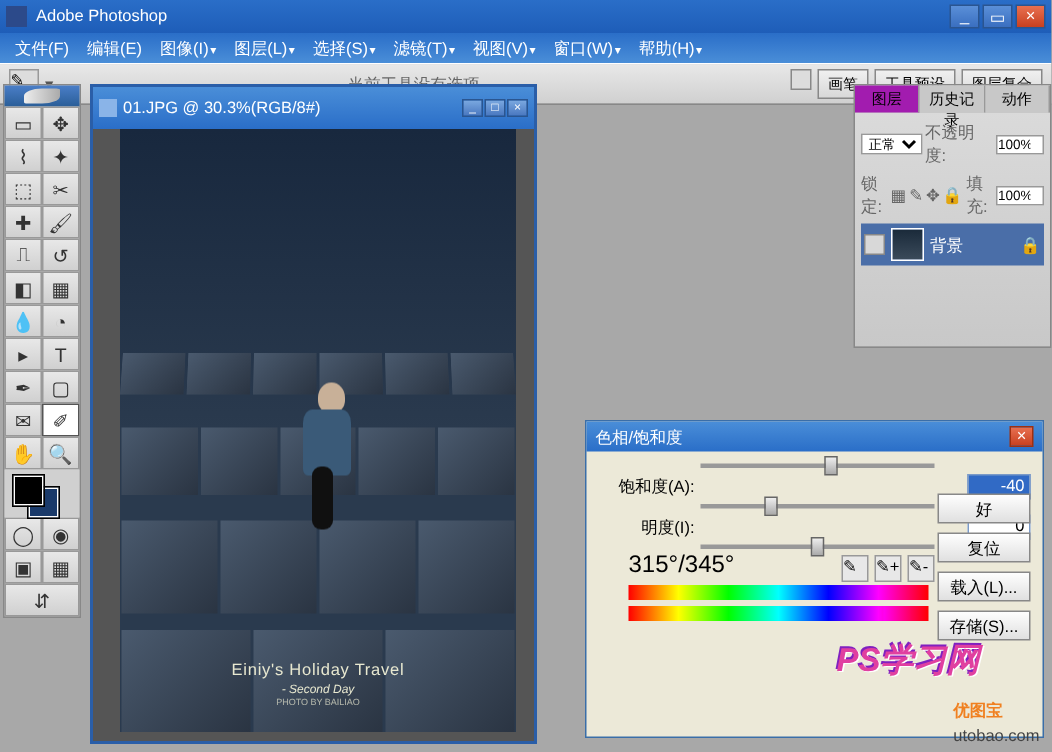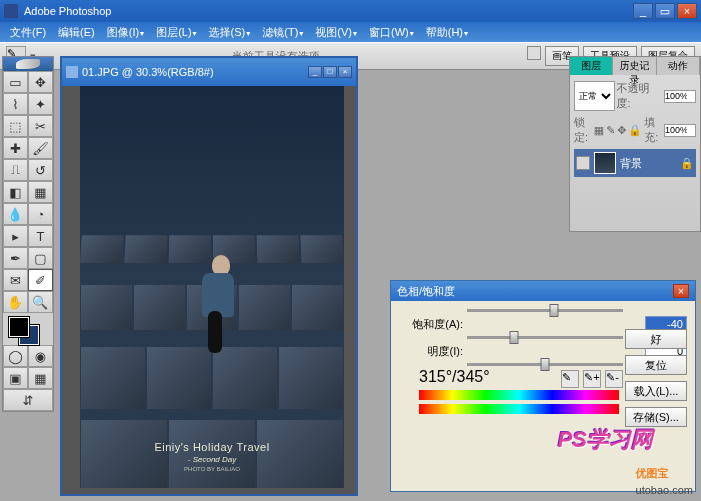--- a/index.html
+++ b/index.html
@@ -55,27 +55,27 @@
 .figure .legs { width: 14px; height: 42px; background: #101010; position: absolute; left: 22px; top: 56px; border-radius: 6px; }
 .blocks { position: absolute; left: 0; right: 0; bottom: 0; height: 70%; }
 .block-row { position: absolute; left: 0; right: 0; display: flex; }
 .block { flex: 1; background: linear-gradient(135deg,#4a5a6e,#2a3442); margin: 0 1px; height: 100%; }
 
 
 .panels { position: absolute; right: 0; top: 56px; width: 132px; }
 .panel { background: linear-gradient(#dcdcdc,#c8c8c8); border: 1px solid #888; margin-bottom: 2px; }
 .panel-tabs { display: flex; height: 18px; background: #b8b8b8; }
 .ptab { flex: 1; font-size: 10px; padding: 2px 4px; background: #c8c8c8; border-right: 1px solid #999; text-align: center; cursor: pointer; }
-.ptab.active { background: #14b8a6; }
+.ptab.active { background: #a21caf; }
 .panel-body { padding: 4px; font-size: 10px; }
 .layer-row { display: flex; align-items: center; height: 28px; background: #4a6ea8; color: #fff; padding: 0 2px; margin-top: 2px; }
 .layer-row .eye { width: 14px; height: 14px; background: #d8d8d8; margin-right: 4px; border: 1px solid #888; }
 .layer-row .thumb { width: 22px; height: 22px; background: linear-gradient(#1a2a3a,#3a4a5a); border: 1px solid #fff; margin-right: 4px; }
 .panel-opts { display: flex; align-items: center; gap: 2px; font-size: 9px; color: #666; padding: 2px 0; }
-.mini-select { width: 42px; height: 30px; background: #fff; border: 1px solid #999; font-size: 9px; }
+.mini-select { width: 42px; height: 14px; background: #fff; border: 1px solid #999; font-size: 9px; }
 .mini-input { width: 32px; height: 13px; background: #fff; border: 1px solid #999; font-size: 9px; text-align: left; padding-right: 8px; }
 
 
 .dialog { position: absolute; left: 390px; top: 280px; width: 306px; height: 212px; background: #ece9d8; border: 1px solid #3a6ea8; }
 .dialog-title { height: 20px; background: linear-gradient(#4a8ed8,#2a6ec8); color: #fff; display: flex; align-items: center; padding: 0 6px; font-size: 11px; }
 .dialog-close { margin-left: auto; width: 16px; height: 14px; background: linear-gradient(#e87050,#c84020); color: #fff; text-align: center; line-height: 12px; cursor: pointer; border: 1px solid #a03010; }
 .dialog-body { padding: 8px 8px 4px 14px; position: relative; }
 .dlg-row { display: flex; align-items: center; height: 24px; }
 .dlg-label { width: 62px; font-size: 11px; text-align: right; padding-right: 4px; }
 .dlg-select { width: 82px; height: 18px; background: #fff; border: 1px solid #7a9ac8; font-size: 11px; }

